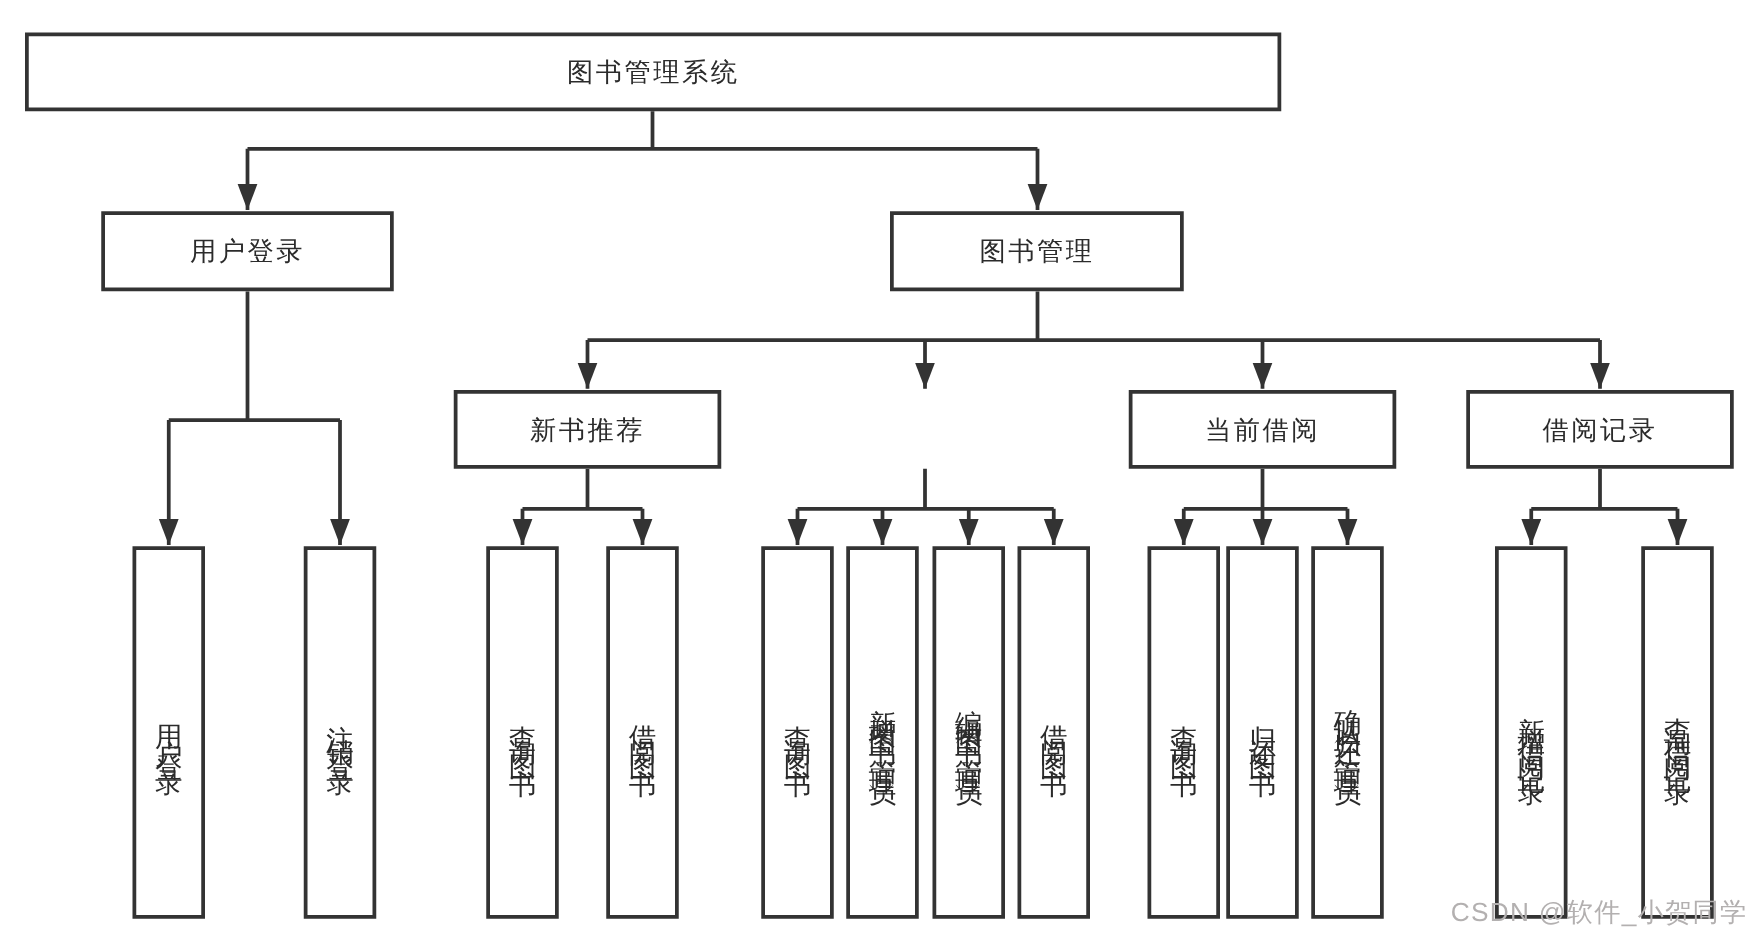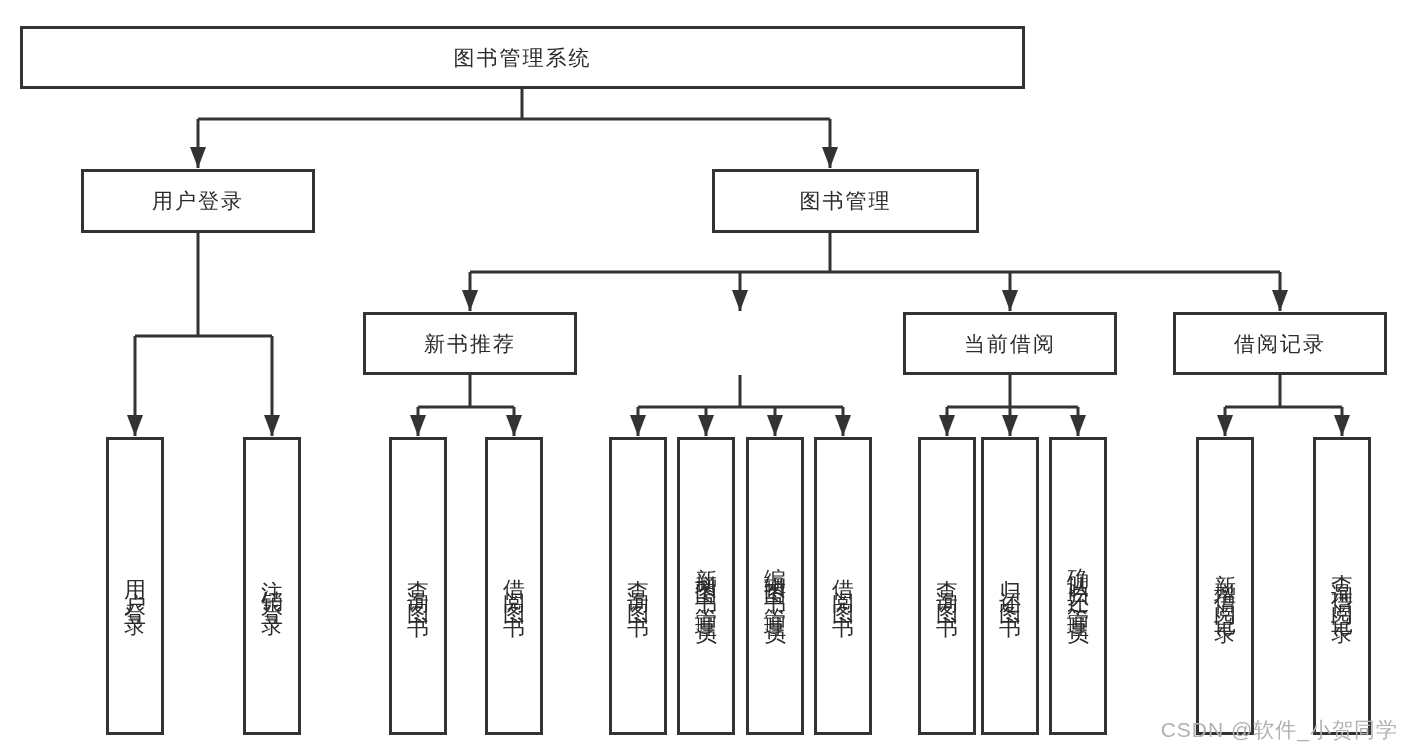--- a/index.html
+++ b/index.html
@@ -29,21 +29,21 @@
     justify-content: center;
     z-index: 2;
   }
   .hbox {
     font-size: 21px;
     letter-spacing: 2px;
     white-space: nowrap;
   }
   .root  { left: 20px;  top: 26px;  width: 1005px; height: 63px; }
   .l2a   { left: 81px;  top: 169px; width: 234px;  height: 64px; }
-  .l2b   { left: 712px; top: 169px; width: 267px;  height: 64px; }
+  .l2b   { left: 712px; top: 169px; width: 235px;  height: 64px; }
   .l3    { top: 312px; width: 214px; height: 63px; }
   .l3a   { left: 363px; }
   .l3b   { left: 633px; }
   .l3c   { left: 903px; }
   .l3d   { left: 1173px; text-align: right; }
   .vbox  { top: 437px; width: 58px; height: 298px; }
   .vt {
     writing-mode: vertical-rl;
     text-orientation: mixed;
     font-size: 22px;

